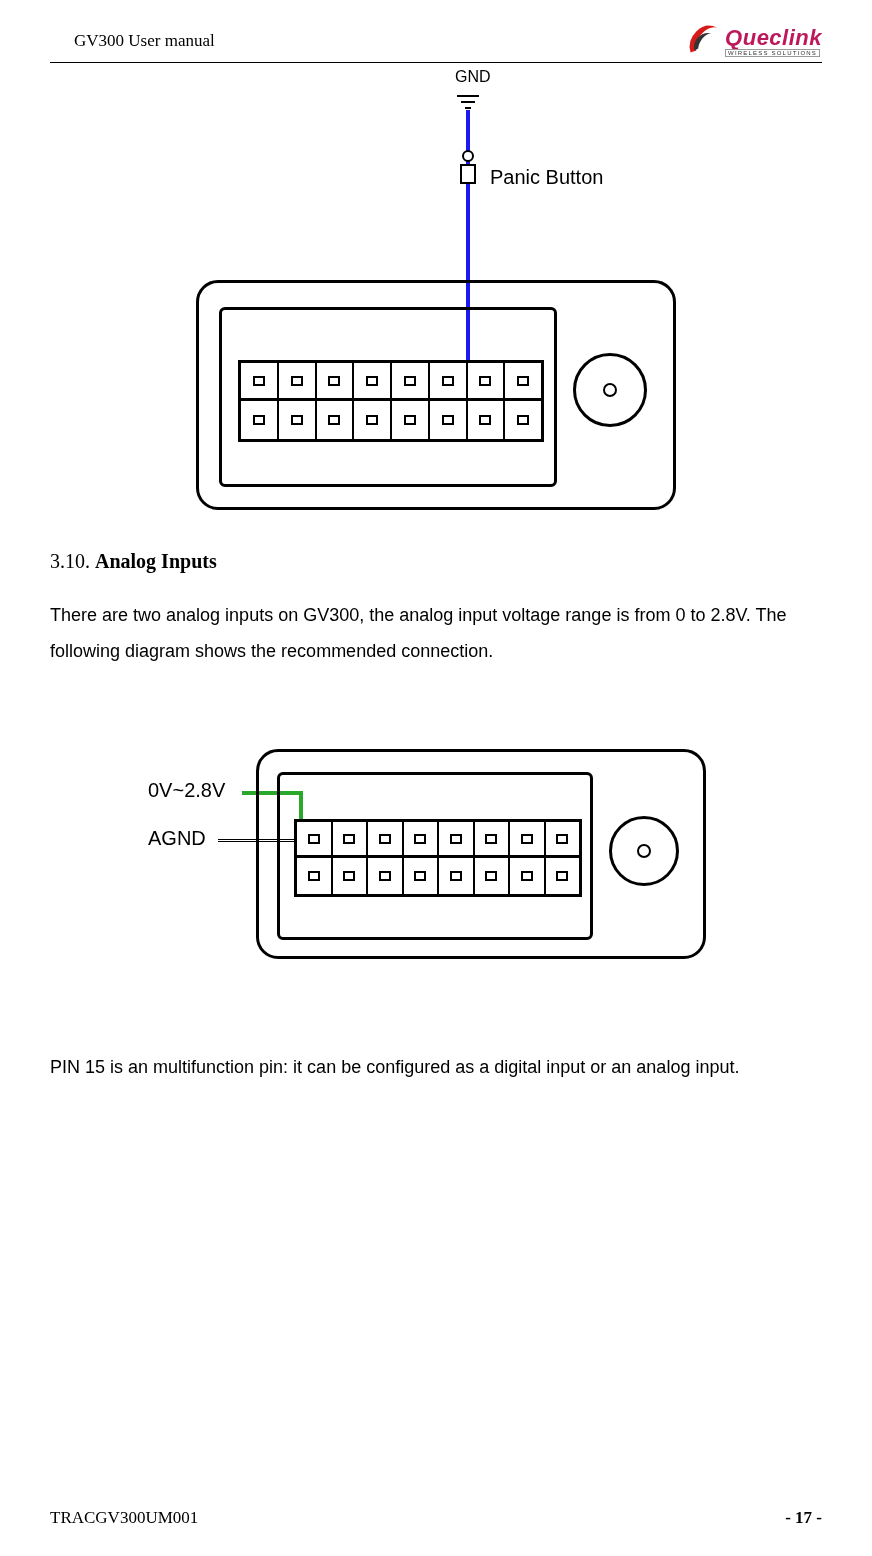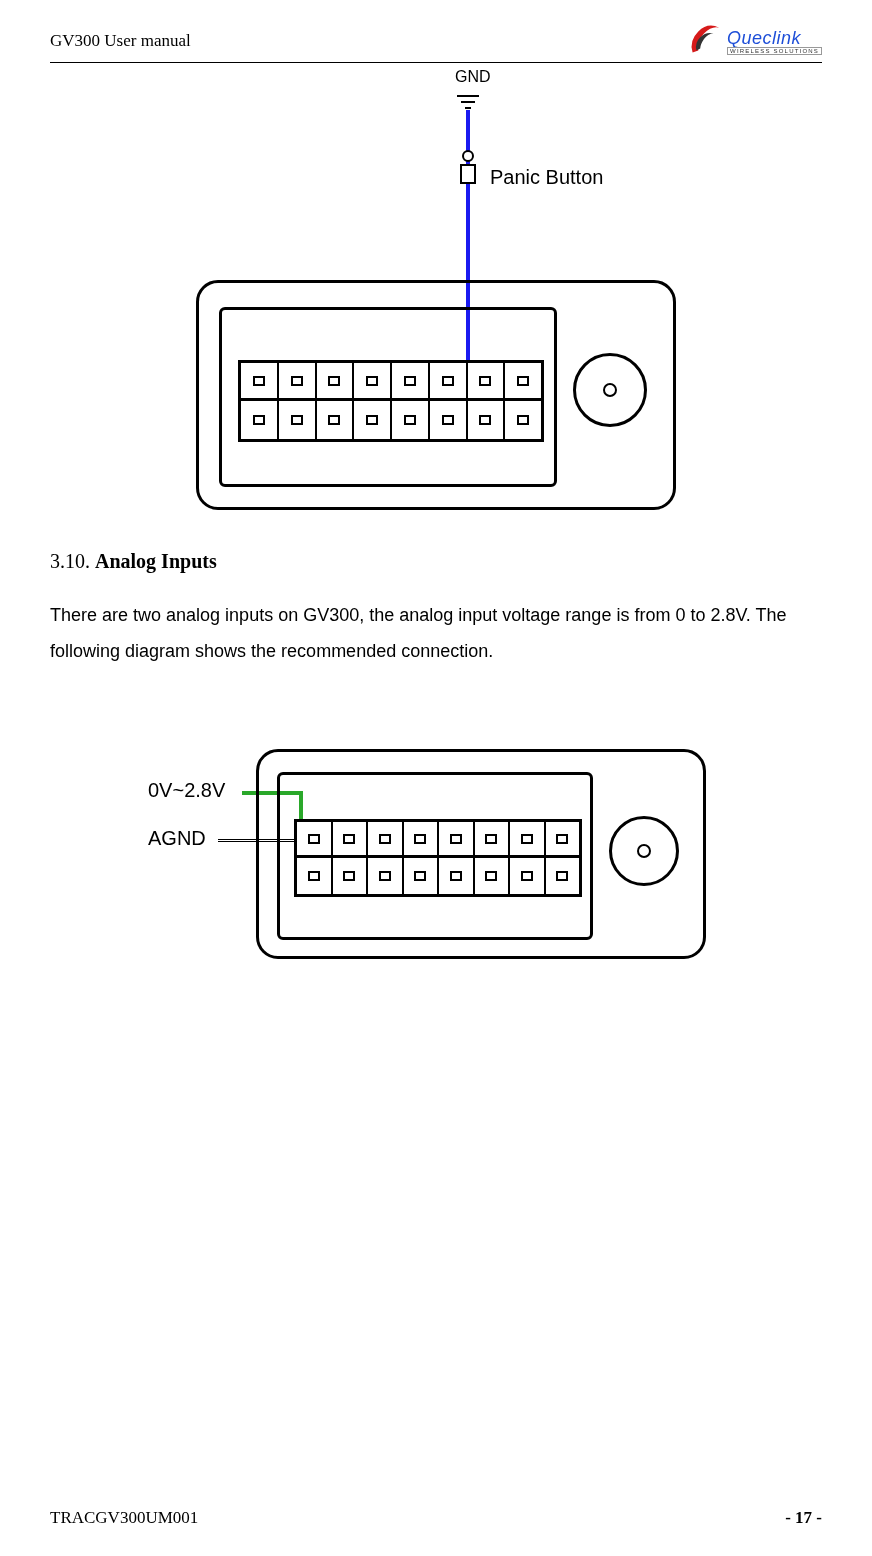--- a/index.html
+++ b/index.html
@@ -18,40 +18,41 @@
       right: 50px;
       display: flex;
       justify-content: space-between;
       align-items: center;
       border-bottom: 1.5px solid #000;
       padding-bottom: 2px;
     }
     .header-title {
       font-size: 17px;
       font-family: "Times New Roman", serif;
+      margin-left: 24px;
     }
     .logo {
       display: flex;
       align-items: center;
       gap: 4px;
     }
     .logo-swoosh {
       width: 38px;
       height: 38px;
     }
     .logo-text-wrap {
       display: flex;
       flex-direction: column;
       align-items: flex-start;
     }
     .logo-name {
       font-style: italic;
-      font-weight: normal;
-      font-size: 18px;
-      color: #1d4ed8;
+      font-weight: bold;
+      font-size: 22px;
+      color: #be185d;
       letter-spacing: 0.5px;
     }
     .logo-sub {
       font-size: 6px;
       letter-spacing: 1.2px;
       color: #333;
       border: 0.5px solid #999;
       padding: 0 2px;
       margin-top: -2px;
     }
@@ -456,19 +457,20 @@
                 <div class="pin-hole"></div>
               </div>
           </div>
         </div>
       </div>
       <div class="circle-port" style="top:64px; right:24px; width:70px; height:70px;"></div>
     </div>
   </div>
 
 
+  <p class="note-text">PIN 15 is an multifunction pin: it can be configured as a digital input or an analog input.</p>
 
 </div>
 
 <div class="footer">
   <span>TRACGV300UM001</span>
   <span class="footer-right">- 17 -</span>
 </div>
 
 </body></html>

